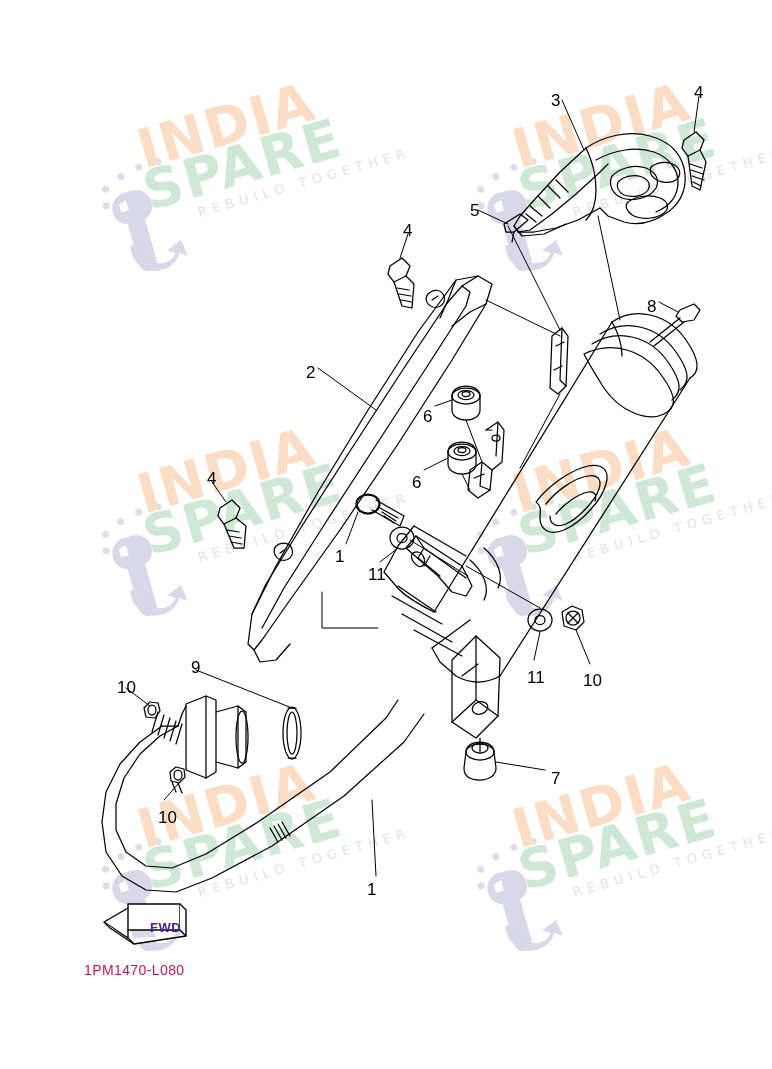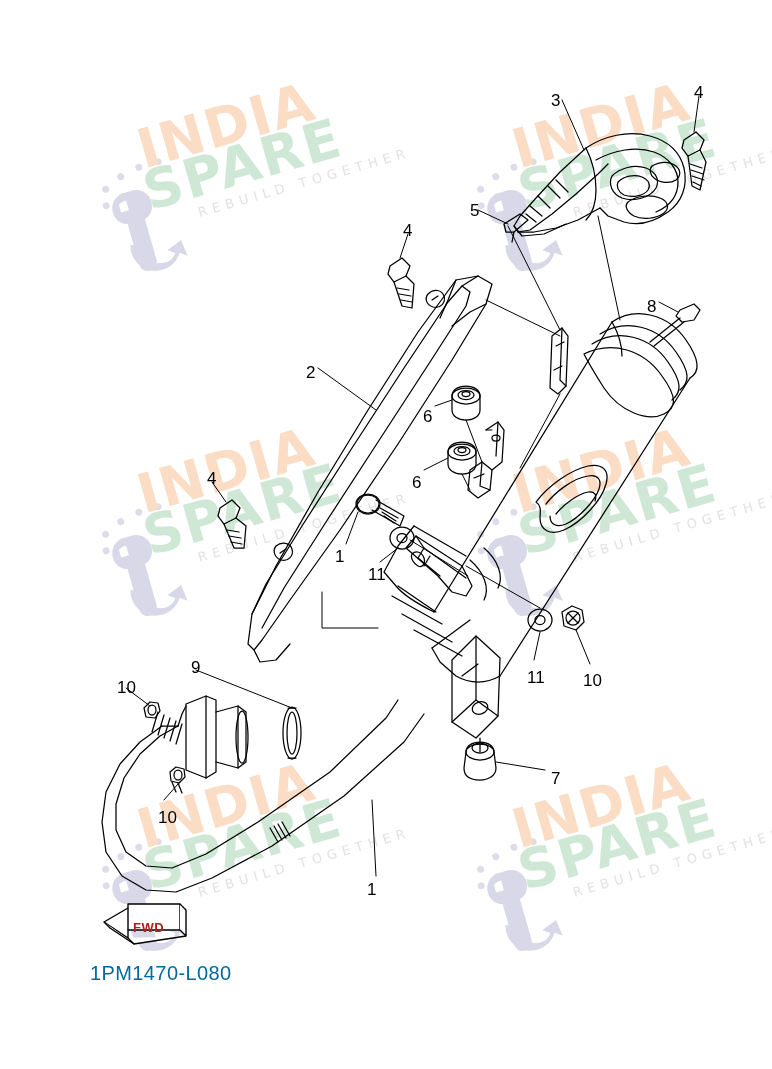--- a/index.html
+++ b/index.html
@@ -23,25 +23,25 @@
 
   
   #art{position:absolute;inset:0;z-index:3;}
   #art svg{display:block;}
 
   
   .lbl{position:absolute;z-index:5;font-size:17px;color:#000;
        font-family:"Liberation Sans",sans-serif;line-height:1;}
 
   
-  #partcode{position:absolute;z-index:6;left:90px;top:962px;font-size:20px;
-       letter-spacing:.4px;color:#0369a1;font-family:"Liberation Sans",sans-serif;}
+  #partcode{position:absolute;z-index:6;left:84px;top:962px;font-size:14px;
+       letter-spacing:.4px;color:#be185d;font-family:"Liberation Sans",sans-serif;}
   #fwdwrap{position:absolute;z-index:6;left:98px;top:898px;}
-  #fwdwrap .fwdtxt{position:absolute;left:35px;top:22px;font-size:13px;font-weight:700;
-       color:#b91c1c;font-family:"Liberation Sans",sans-serif;letter-spacing:.5px;}
+  #fwdwrap .fwdtxt{position:absolute;left:52px;top:22px;font-size:13px;font-weight:700;
+       color:#4c1d95;font-family:"Liberation Sans",sans-serif;letter-spacing:.5px;}
 </style>
 </head>
 <body>
 
 <div id="stage">
 
   <div id="wm-layer">
       <div class="wm" style="left: 95px; top: 55px; transform: rotate(-16deg);">
         <div class="wm-dots">
           <i style="left: 6px; top: 18px;"></i>

